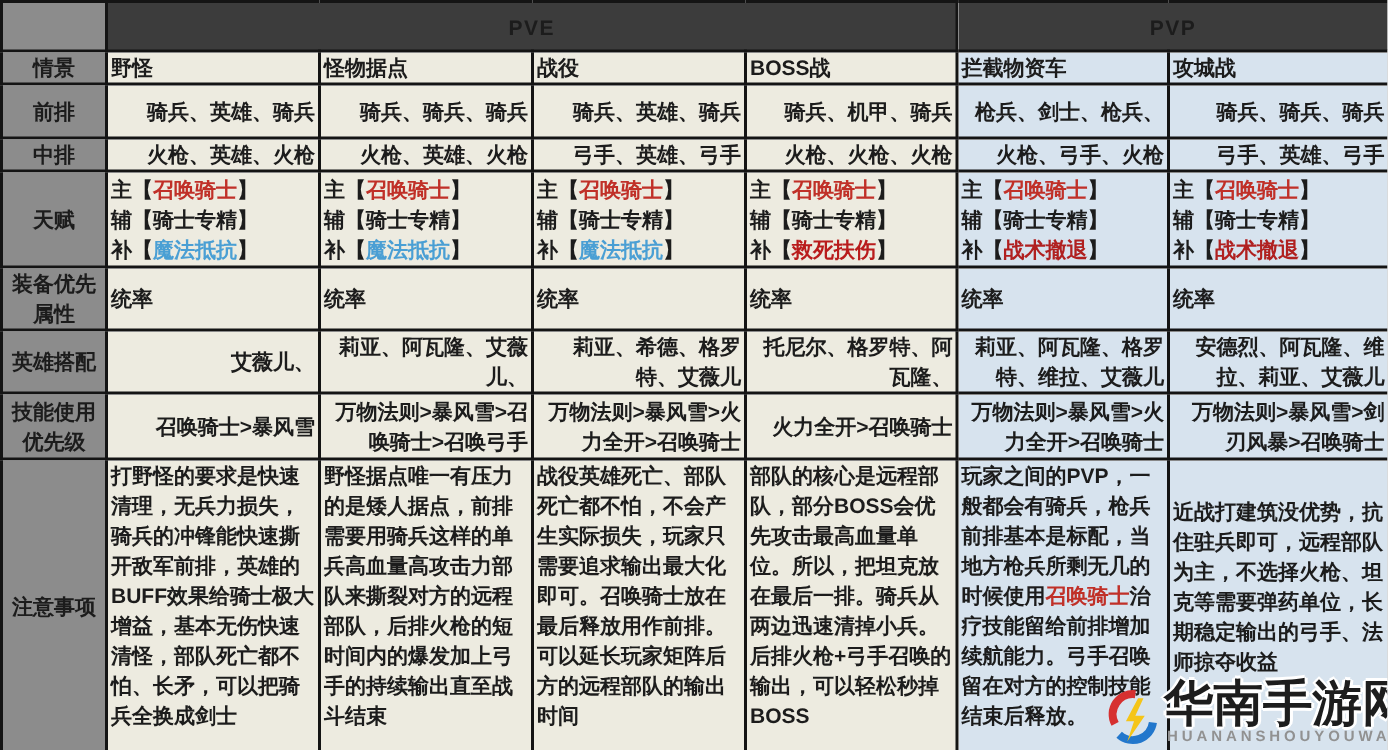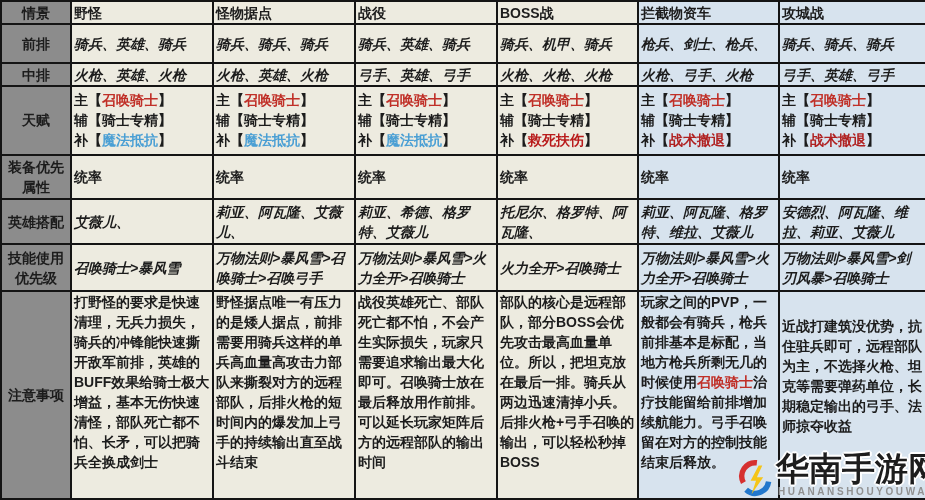--- a/index.html
+++ b/index.html
@@ -17,21 +17,21 @@
   tr.r-heroes{height:32px;} tr.r-skills{height:44px;} tr.r-notes{height:195px;}
 
   td.corner{background:#8c8c8c;}
   td.mode{background:#3c3c3c;color:#ffffff;text-align:center;
           font-size:26px;font-weight:bold;letter-spacing:1px;}
   td.lbl{background:#8c8c8c;color:#e8e8e8;text-align:center;
          font-size:13px;line-height:15px;padding:0 4px;}
   td.pve{background:#edebe0;}
   td.pvp{background:#d7e3ee;}
   td.ch{text-align:left;font-size:14px;}
-  td.body{text-align:left;padding-left:3px;font-style:italic;}
+  td.body{text-align:right;padding-left:3px;}
   td.center{text-align:left;}
   td.talent{vertical-align:middle;padding-left:3px;}
   td.talent .tl{line-height:20px;white-space:nowrap;}
   td.notes{vertical-align:top;padding:2px 3px 0 3px;font-size:13.5px;line-height:21px;}
   td.notes.pad-top{padding-top:24px;}
 
   
   .watermark{position:absolute;left:738px;top:452px;width:187px;height:48px;
              display:flex;align-items:flex-start;pointer-events:none;}
   .wm-logo{display:block;width:36px;height:46px;margin-top:4px;}
@@ -52,20 +52,25 @@
     <col style="width:70px">
         <col style="width:142px">
         <col style="width:142px">
     <col style="width:142px">
         <col style="width:141px">
         <col style="width:141px">
         <col style="width:147px">
   </colgroup>
 
   <tbody>
+        <tr class="r-header">
+    <td class="corner"></td>
+    <td class="mode" colspan="4">PVE</td>
+    <td class="mode" colspan="2">PVP</td>
+  </tr>
 
   <tr class="r-scenario">
     <td class="lbl">情景</td>
     <td class="pve ch">野怪</td>
     <td class="pve ch">怪物据点</td>
     <td class="pve ch">战役</td>
     <td class="pve ch">BOSS战</td>
     <td class="pvp ch">拦截物资车</td>
     <td class="pvp ch">攻城战</td>
   </tr>

